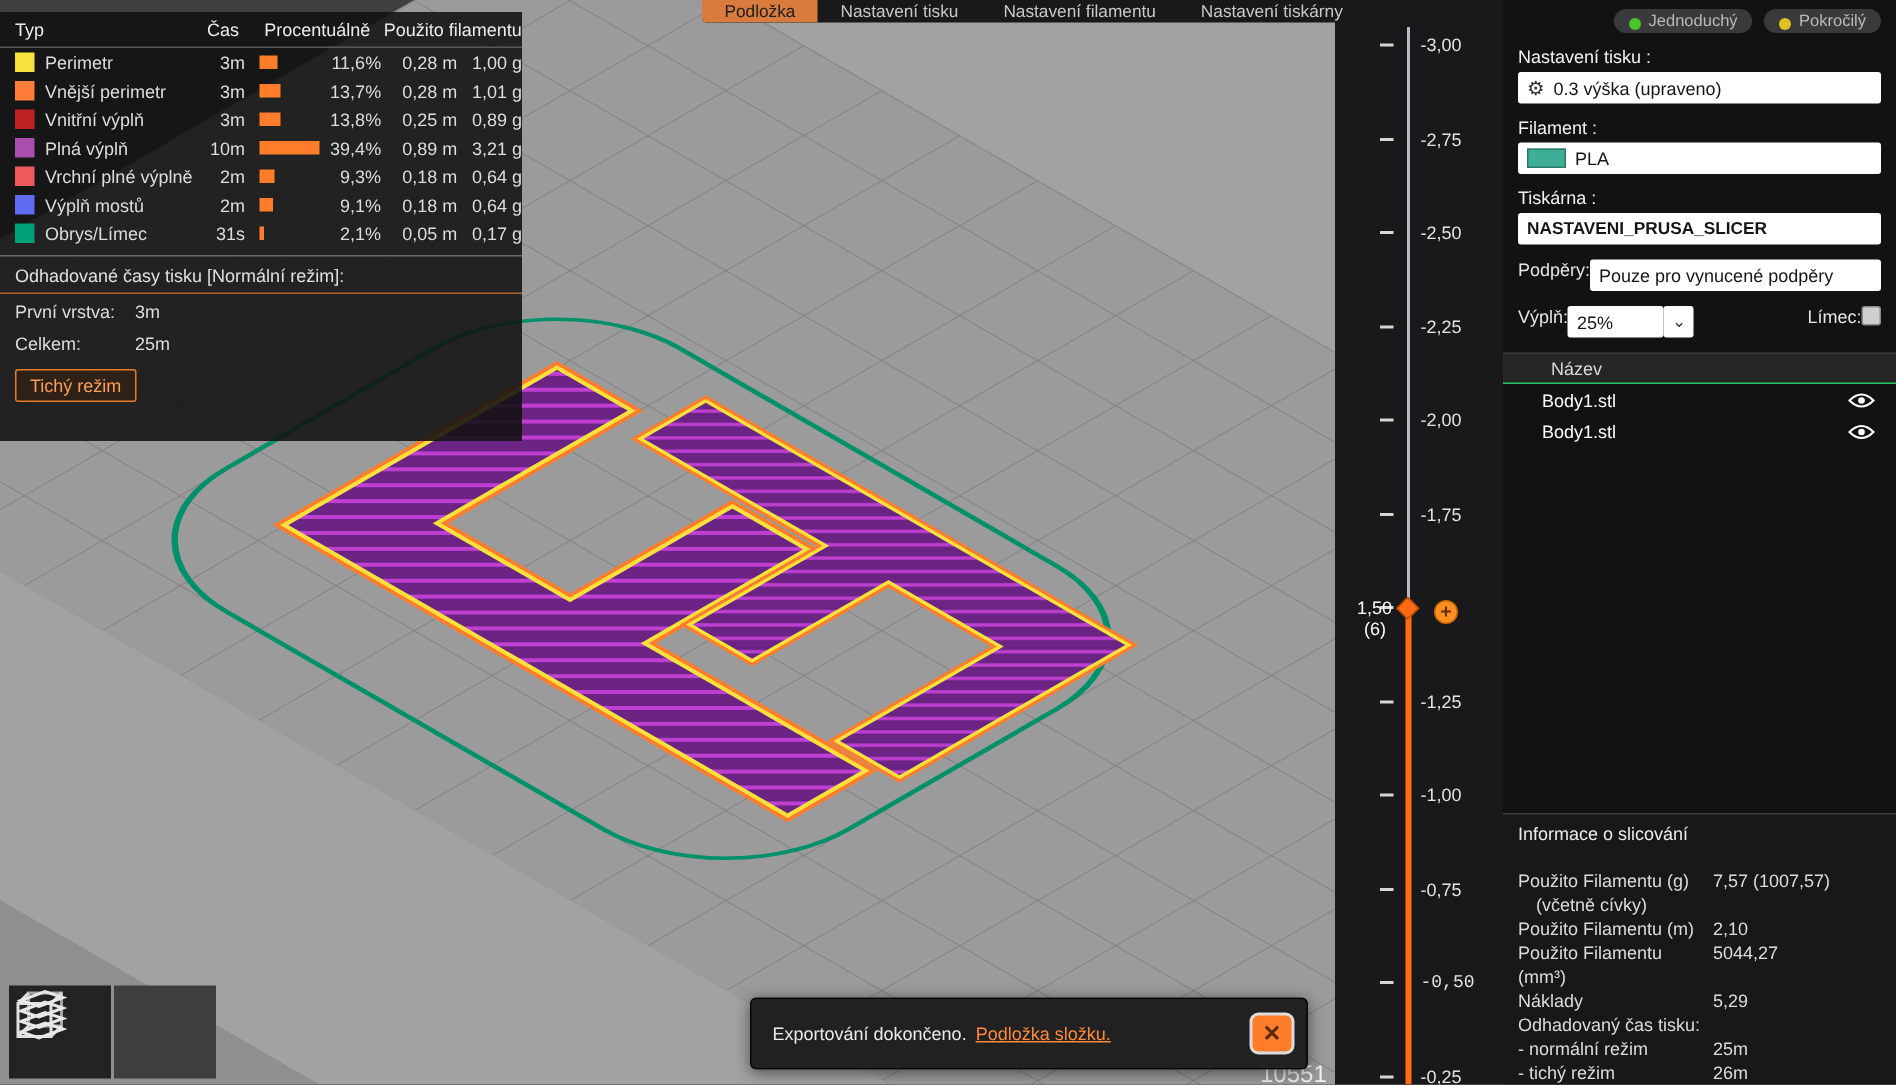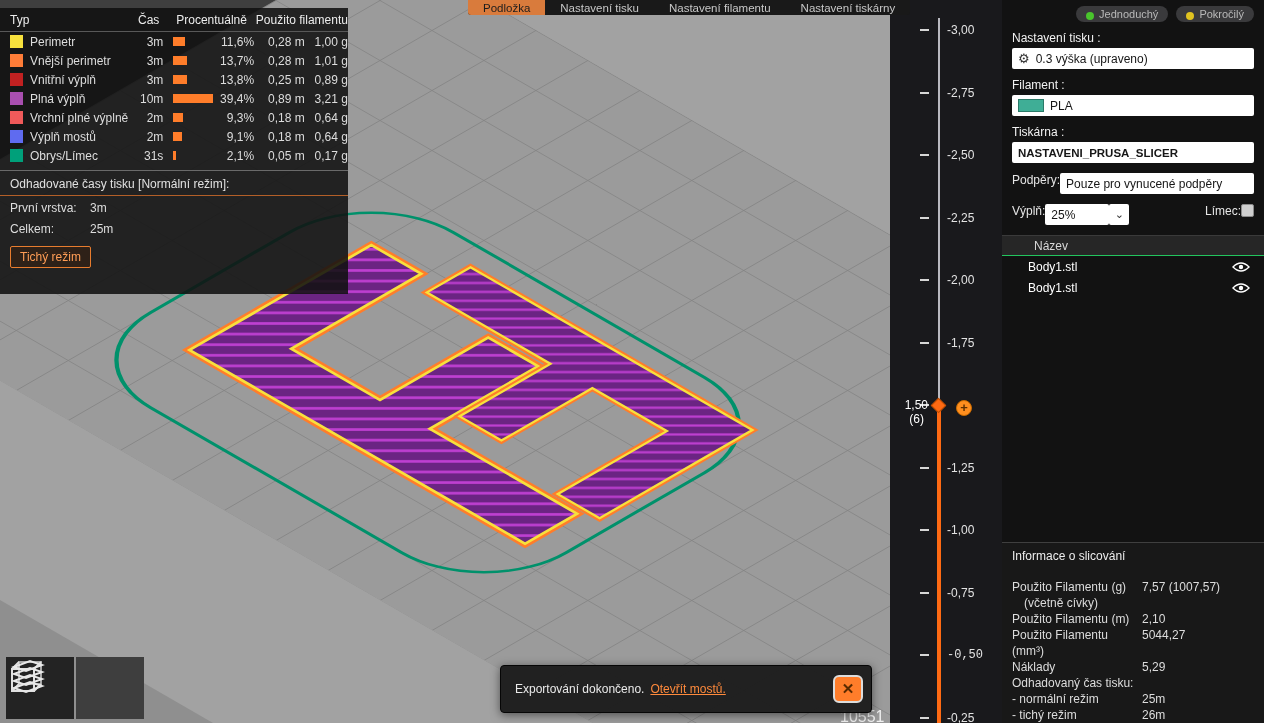--- a/index.html
+++ b/index.html
@@ -133,21 +133,21 @@
         <path d="M8 17 L24 11 L36 15 L20 21 Z" fill="none" stroke="#e8e8e8" stroke-width="2"></path>
         <path d="M8 24 L24 18 L36 22 L20 28 Z" fill="none" stroke="#e8e8e8" stroke-width="2"></path>
         <path d="M8 31 L24 25 L36 29 L20 35 Z" fill="none" stroke="#e8e8e8" stroke-width="2"></path>
       </svg>
     </div>
   </div>
 
   <div class="notif">
     <div class="notif-text">
       <div>
-        <span>Exportování dokončeno.</span><span class="notif-link">Otevřít mostů.</span>
+        <span>Exportování dokončeno.</span><span class="notif-link">Podložka složku.</span>
       </div>
     </div>
     <div class="notif-close">✕</div>
   </div>
 </div>
 
 <div class="tabs">
   <div class="tab active">Podložka</div>
   <div class="tab">Nastavení tisku</div>
   <div class="tab">Nastavení filamentu</div>

